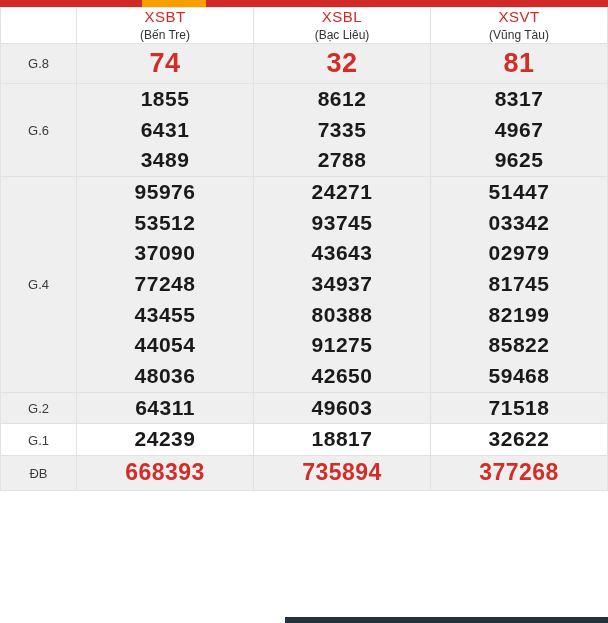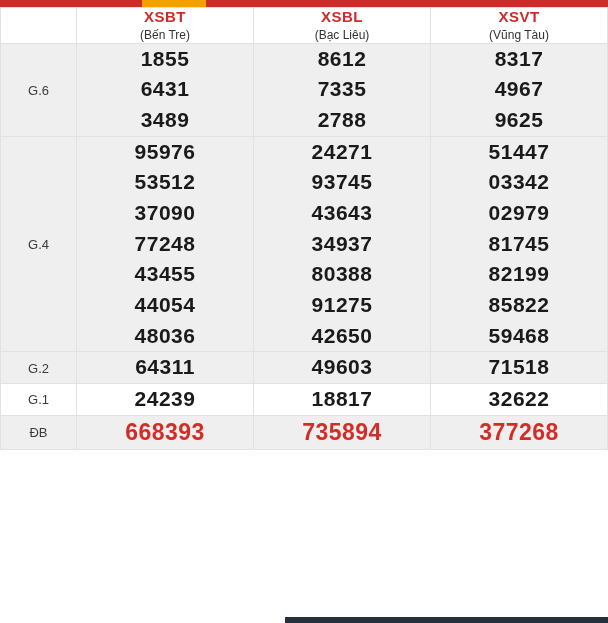--- a/index.html
+++ b/index.html
@@ -52,21 +52,21 @@
   col.c-data  { width: 177px; }
 
   
   .hdr-cell {
     background: #ffffff;
     padding: 4px 2px 6px 2px;
     line-height: 1.25;
   }
   .hdr-code {
     font-size: 15px;
-    font-weight: bold;
+    font-weight: normal;
     color: #cf2a27;
     letter-spacing: 0.5px;
   }
   .hdr-prov {
     font-size: 12px;
     color: #333333;
     font-weight: normal;
     margin-top: 1px;
   }
   .hdr-empty { background: #ffffff; }
@@ -131,20 +131,32 @@
         <div class="hdr-prov">(Bạc Liêu)</div>
       </th>
       <th class="hdr-cell">
         <div class="hdr-code">XSVT</div>
         <div class="hdr-prov">(Vũng Tàu)</div>
       </th>
     </tr>
   </thead>
   <tbody id="table-body">
       <tr class="row-alt">
+        <td><span class="prize-label">G.8</span></td>
+        <td class="num-cell num-red num-g8">
+          <span class="n">74</span>
+        </td>
+        <td class="num-cell num-red num-g8">
+          <span class="n">32</span>
+        </td>
+        <td class="num-cell num-red num-g8">
+          <span class="n">81</span>
+        </td>
+      </tr>
+      <tr class="row-alt">
         <td><span class="prize-label">G.6</span></td>
         <td class="num-cell">
           <span class="n">1855</span>
           <span class="n">6431</span>
           <span class="n">3489</span>
         </td>
         <td class="num-cell">
           <span class="n">8612</span>
           <span class="n">7335</span>
           <span class="n">2788</span>

